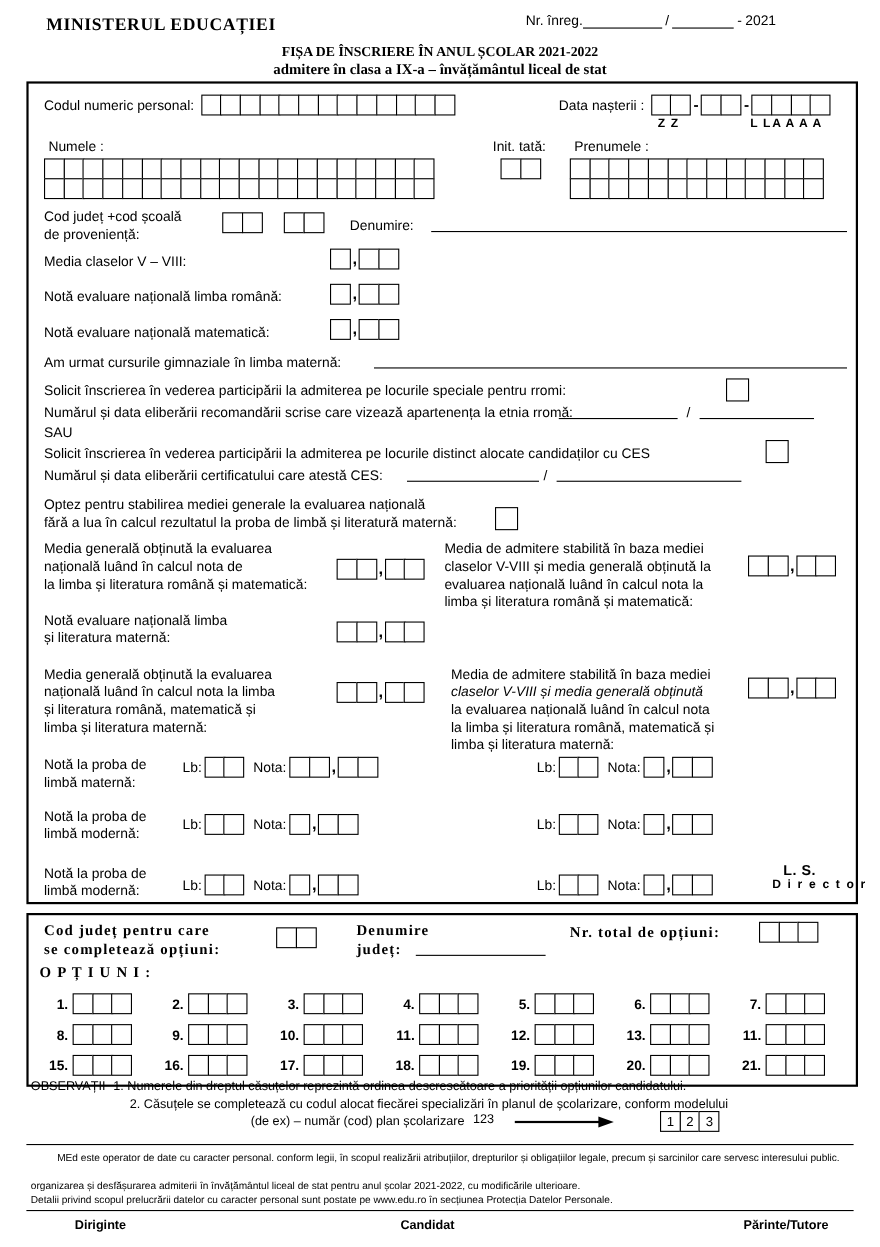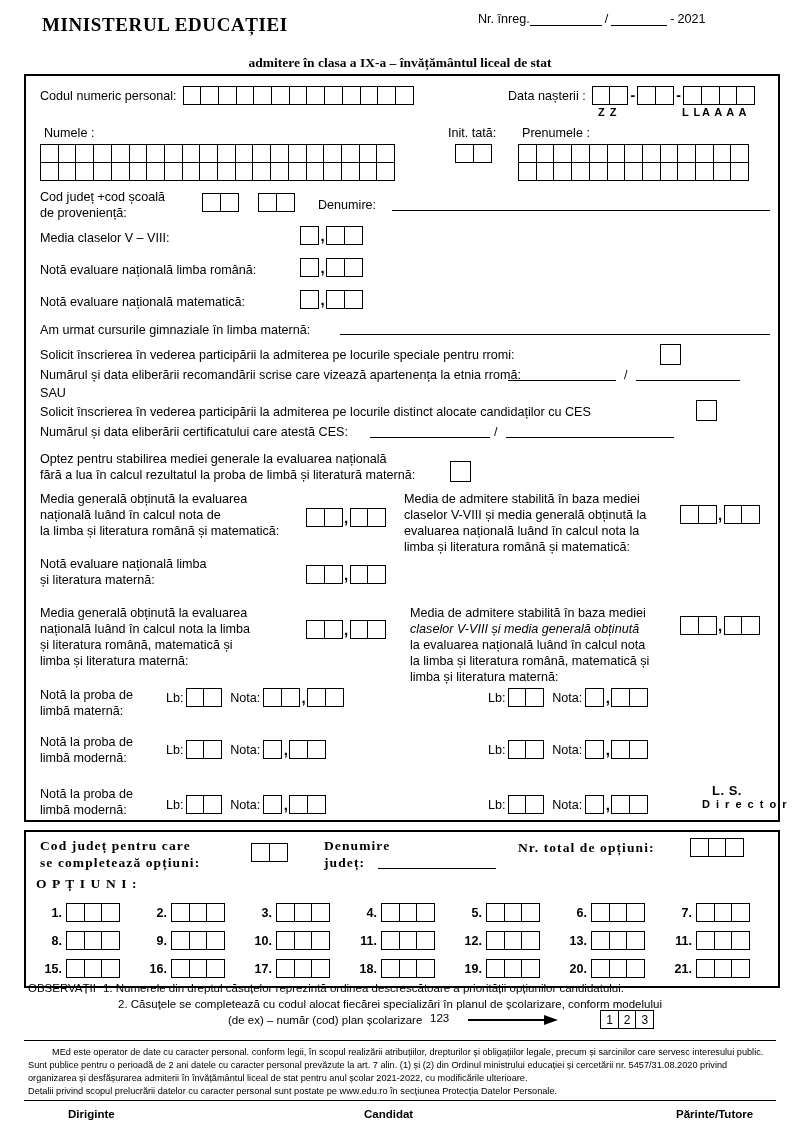--- a/index.html
+++ b/index.html
@@ -7,21 +7,21 @@
   .page{position:relative;width:800px;height:1134px;padding:0;box-sizing:border-box;}
   .row{display:flex;align-items:center;}
   .bx{display:inline-block;border:1.3px solid #000;width:19px;height:19px;box-sizing:border-box;vertical-align:middle;background:#fff;}
   .bxs{display:inline-flex;}
   .bxs .bx{margin-left:-1.3px;}
   .bxs .bx:first-child{margin-left:0;}
   .comma{display:inline-block;width:7px;text-align:center;font-weight:bold;font-size:15px;vertical-align:middle;line-height:19px;}
   .dash{display:inline-block;width:9px;text-align:center;font-weight:bold;font-size:14px;vertical-align:middle;line-height:19px;}
   .lbl{font-size:12.6px;}
   .bold{font-weight:normal;}
-  .hdr-min{font-family:"Liberation Serif",serif;font-variant:small-caps;font-size:19px;letter-spacing:.6px;font-weight:bold;}
+  .hdr-min{font-family:"Liberation Serif",serif;font-variant:small-caps;font-size:16px;letter-spacing:.6px;font-weight:bold;}
   .title1{font-family:"Liberation Serif",serif;font-weight:bold;font-size:12.5px;text-align:center;}
   .title2{font-family:"Liberation Serif",serif;font-weight:bold;font-size:13.5px;text-align:center;}
   .tiny{font-size:9.2px;line-height:1.32;}
   .small{font-size:11.5px;}
   .zz{font-size:11px;font-weight:bold;letter-spacing:1px;}
   .opt-cell{display:flex;align-items:center;font-size:12.5px;}
   .opt-num{width:26px;text-align:right;padding-right:4px;font-weight:bold;font-size:12.5px;}
   .sig{font-size:11.5px;font-weight:bold;}
   .bx2{width:21px;height:21px;}
   .ls{font-weight:bold;font-size:13px;letter-spacing:.5px;}
@@ -41,20 +41,21 @@
 
   <div style="position:absolute;left:478px;top:12px;" class="row">
     <span class="lbl">Nr. înreg.</span>
     <span style="display:inline-block;width:72px;border-bottom:1.2px solid #000;height:13px;"></span>
     <span class="lbl" style="padding:0 3px;">/</span>
     <span style="display:inline-block;width:56px;border-bottom:1.2px solid #000;height:13px;"></span>
     <span class="lbl" style="padding:0 3px;">-</span>
     <span class="lbl">2021</span>
   </div>
 
+  <div style="position:absolute;left:0;top:40px;width:800px;" class="title1">FIȘA DE ÎNSCRIERE ÎN ANUL ȘCOLAR 2021-2022</div>
   <div style="position:absolute;left:0;top:55px;width:800px;" class="title2">admitere în clasa a IX-a – învățământul liceal de stat</div>
 
   <div style="position:absolute;left:24px;top:74px;width:756px;height:748px;border:2.2px solid #000;box-sizing:border-box;"></div>
 
   <div style="position:absolute;left:40px;top:86px;" class="row">
     <span class="lbl" style="margin-right:6px;">Codul numeric personal:</span>
     <span class="bxs">
       <span class="bx"></span>
         <span class="bx"></span>
         <span class="bx"></span>
@@ -642,21 +643,20 @@
   <div style="position:absolute;left:430px;top:1012px;" class="small bold" style2="">123</div>
   <div style="position:absolute;left:468px;top:1015px;" class="arrow"></div>
   <div style="position:absolute;left:600px;top:1010px;" class="bxs">
     <span class="bx bxfill">1</span>
     <span class="bx bxfill">2</span>
     <span class="bx bxfill">3</span>
   </div>
 
   <div style="position:absolute;left:24px;top:1040px;width:752px;border-top:1.6px solid #000;"></div>
   <div style="position:absolute;left:28px;top:1046px;width:748px;padding-left:24px;" class="tiny">MEd este operator de date cu caracter personal. conform legii, în scopul realizării atribuțiilor, drepturilor și obligațiilor legale, precum și sarcinilor care servesc interesului public.</div>
-  <div style="position:absolute;left:28px;top:1059px;width:748px;" class="tiny">Sunt publice pentru o perioadă de 2 ani datele cu caracter personal prevăzute la art. 7 alin. (1) și (2) din Ordinul ministrului educației și cercetării nr. 5457/31.08.2020 privind</div>
   <div style="position:absolute;left:28px;top:1072px;width:748px;" class="tiny">organizarea și desfășurarea admiterii în învățământul liceal de stat pentru anul școlar 2021-2022, cu modificările ulterioare.</div>
   <div style="position:absolute;left:28px;top:1085px;width:748px;" class="tiny">Detalii privind scopul prelucrării datelor cu caracter personal sunt postate pe www.edu.ro în secțiunea Protecția Datelor Personale.</div>
   <div style="position:absolute;left:24px;top:1100px;width:752px;border-top:1.6px solid #000;"></div>
 
   <div style="position:absolute;left:68px;top:1108px;" class="sig">Diriginte</div>
   <div style="position:absolute;left:364px;top:1108px;" class="sig">Candidat</div>
   <div style="position:absolute;left:676px;top:1108px;" class="sig">Părinte/Tutore</div>
 
 </div>
 

